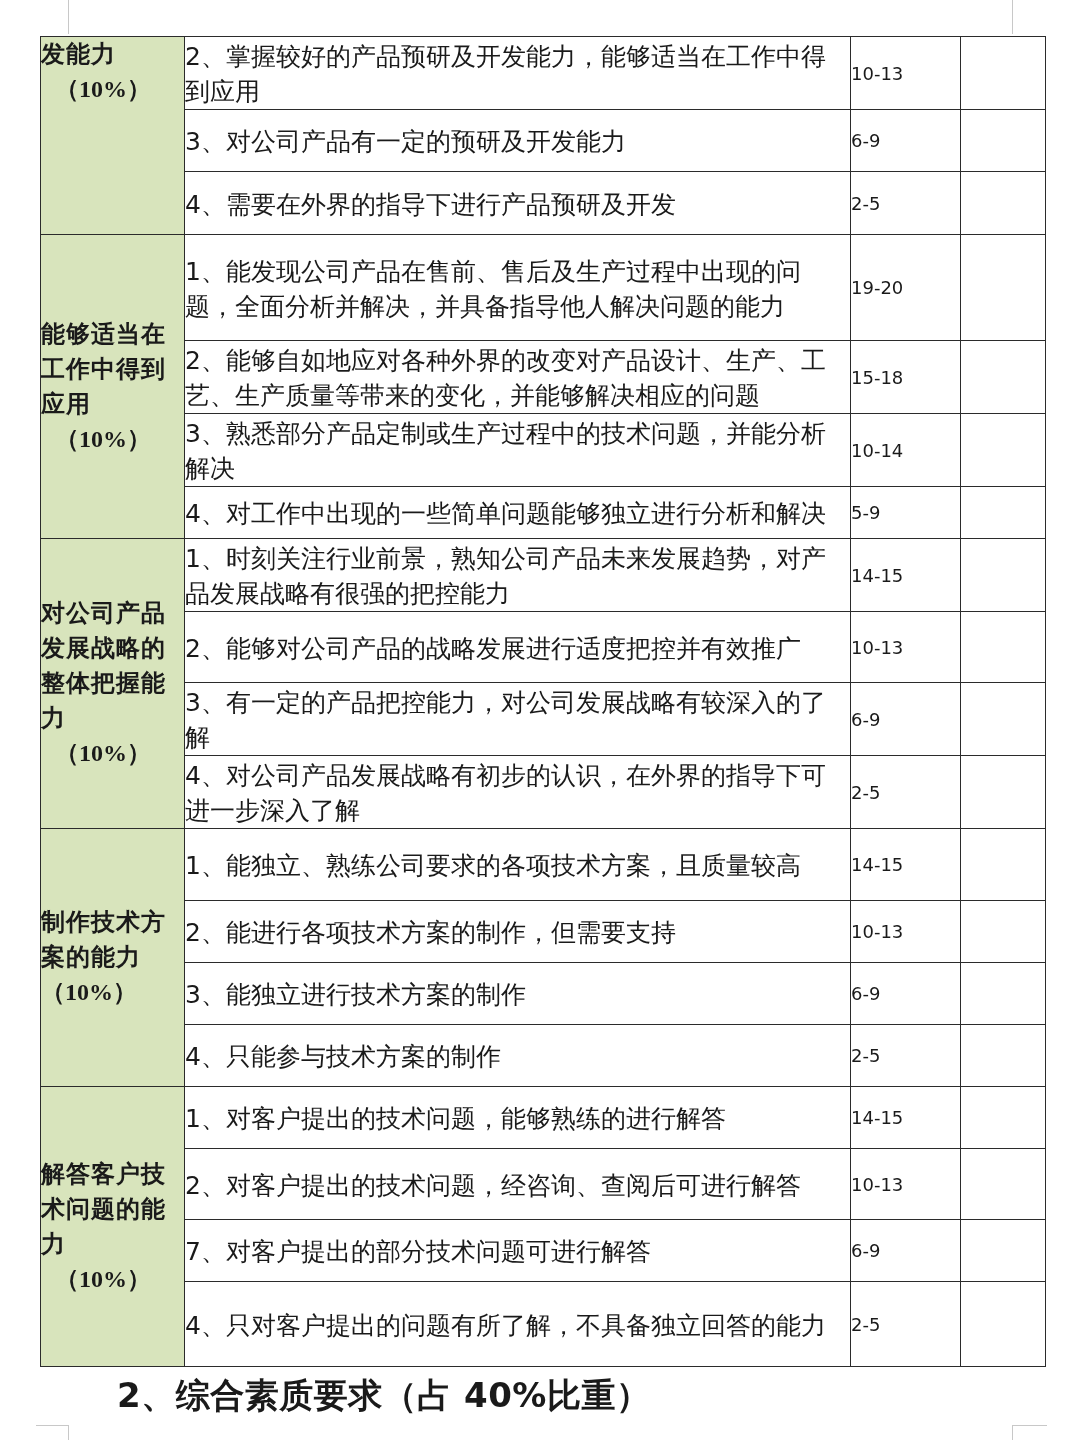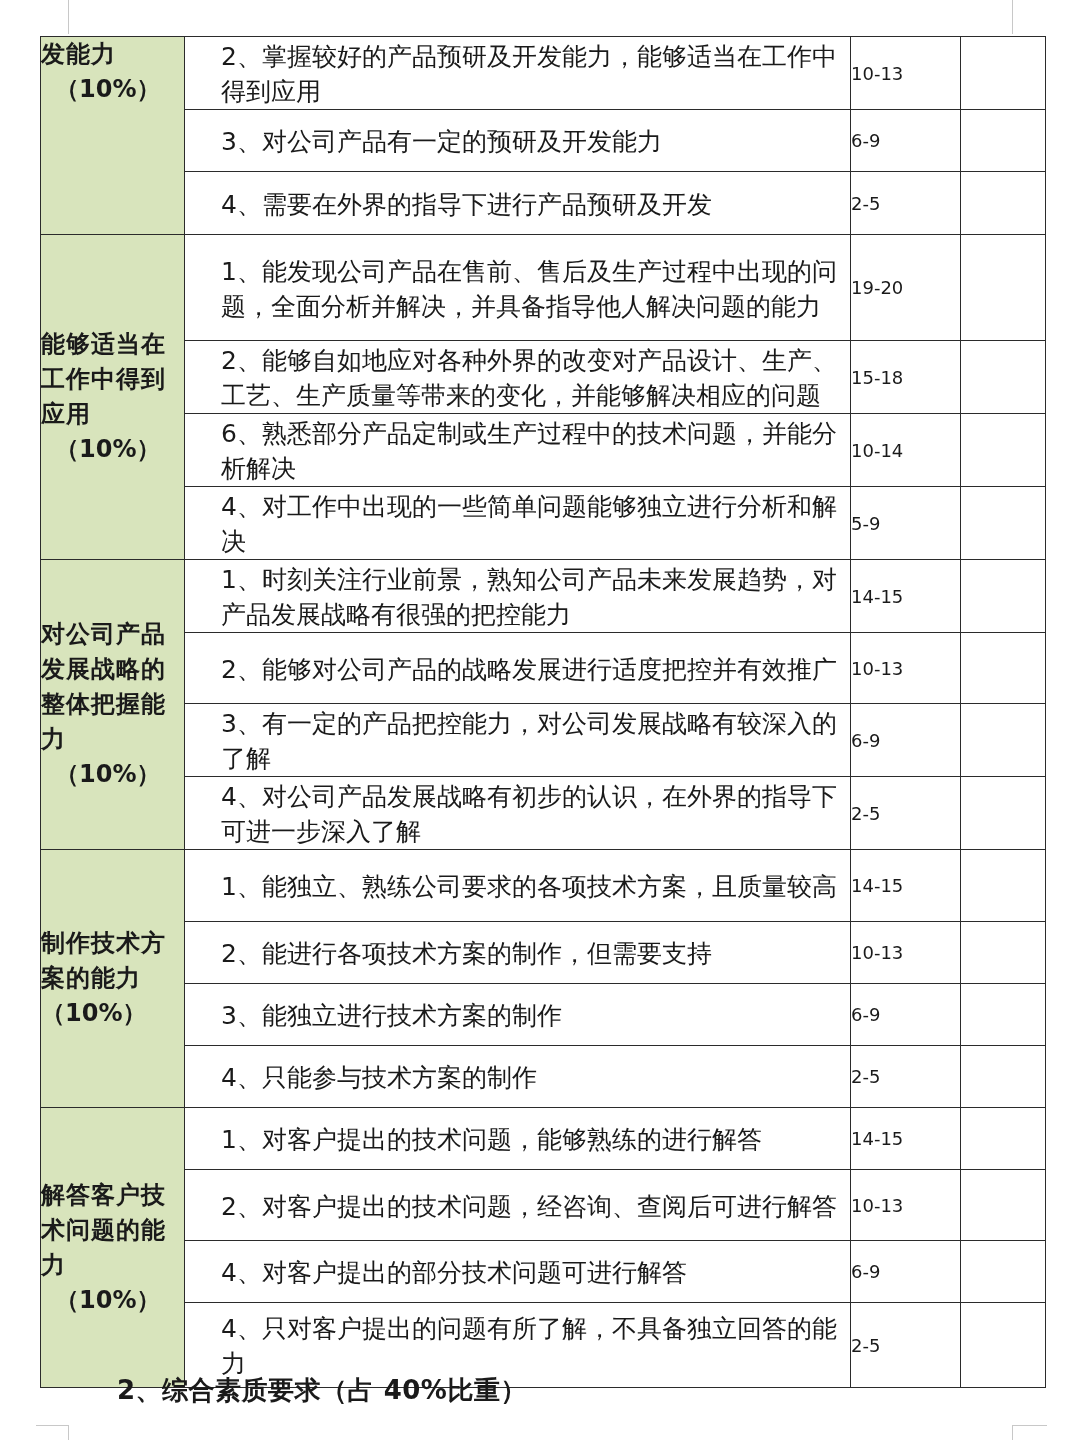--- a/index.html
+++ b/index.html
@@ -17,29 +17,29 @@
     position: absolute; left: 40px; top: 36px;
     border-collapse: collapse; table-layout: fixed; width: 1005px;
   }
   table.grid td { border: 1.5px solid #2b2b2b; vertical-align: middle; padding: 0; }
   td.cat {
     background: #d8e4bc; vertical-align: middle;
     font-weight: bold; font-size: 24px; line-height: 35px; padding: 0 4px 0 10px;
   }
   td.cat.top { vertical-align: top; margin-left: 21px; }
   .cat-name { display: block; letter-spacing: 1px; }
-  .cat-pct { display: block; padding-left: 14px; }
+  .cat-pct { display: block; padding-left: 14px; font-family: Liberation Serif, serif; }
   td.desc { font-size: 25px; line-height: 35px; padding: 0 8px 0 10px; vertical-align: top; }
-  td.desc .txt { display: block; padding-top: 2px; padding-left: 36px; }
+  td.desc .txt { display: block; padding-top: 2px; }
   td.desc.mid { vertical-align: middle; }
   td.score { font-size: 18px; padding-left: 10px; }
   td.blank { }
   .footer-heading {
     position: absolute; left: 117px; top: 1373px;
-    font-size: 26px; font-weight: bold; letter-spacing: 0.5px;
+    font-size: 34px; font-weight: bold; letter-spacing: 0.5px;
   }
 </style>
 </head>
 <body>
 
 <div class="corner tl"></div>
 <div class="corner tr"></div>
 <div class="corner bl"></div>
 <div class="corner br"></div>
 
@@ -91,21 +91,21 @@
     </tr>
     <tr style="height:71px">
       <td class="desc">
           <span class="txt">2、能够自如地应对各种外界的改变对产品设计、生产、工艺、生产质量等带来的变化，并能够解决相应的问题</span>
         </td>
       <td class="score">15-18</td>
       <td class="blank"></td>
     </tr>
     <tr style="height:71px">
       <td class="desc">
-          <span class="txt">6、熟悉部分产品定制或生产过程中的技术问题，并能分析解决</span>
+          <span class="txt">3、熟悉部分产品定制或生产过程中的技术问题，并能分析解决</span>
         </td>
       <td class="score">10-14</td>
       <td class="blank"></td>
     </tr>
     <tr style="height:52px">
       <td class="desc">
           <span class="txt">4、对工作中出现的一些简单问题能够独立进行分析和解决</span>
         </td>
       <td class="score">5-9</td>
       <td class="blank"></td>
@@ -190,21 +190,21 @@
     </tr>
     <tr style="height:71px">
       <td class="desc">
           <span class="txt">2、对客户提出的技术问题，经咨询、查阅后可进行解答</span>
         </td>
       <td class="score">10-13</td>
       <td class="blank"></td>
     </tr>
     <tr style="height:62px">
       <td class="desc mid">
-          <span class="txt">4、对客户提出的部分技术问题可进行解答</span>
+          <span class="txt">7、对客户提出的部分技术问题可进行解答</span>
         </td>
       <td class="score">6-9</td>
       <td class="blank"></td>
     </tr>
     <tr style="height:85px">
       <td class="desc">
           <span class="txt">4、只对客户提出的问题有所了解，不具备独立回答的能力</span>
         </td>
       <td class="score">2-5</td>
       <td class="blank"></td>

